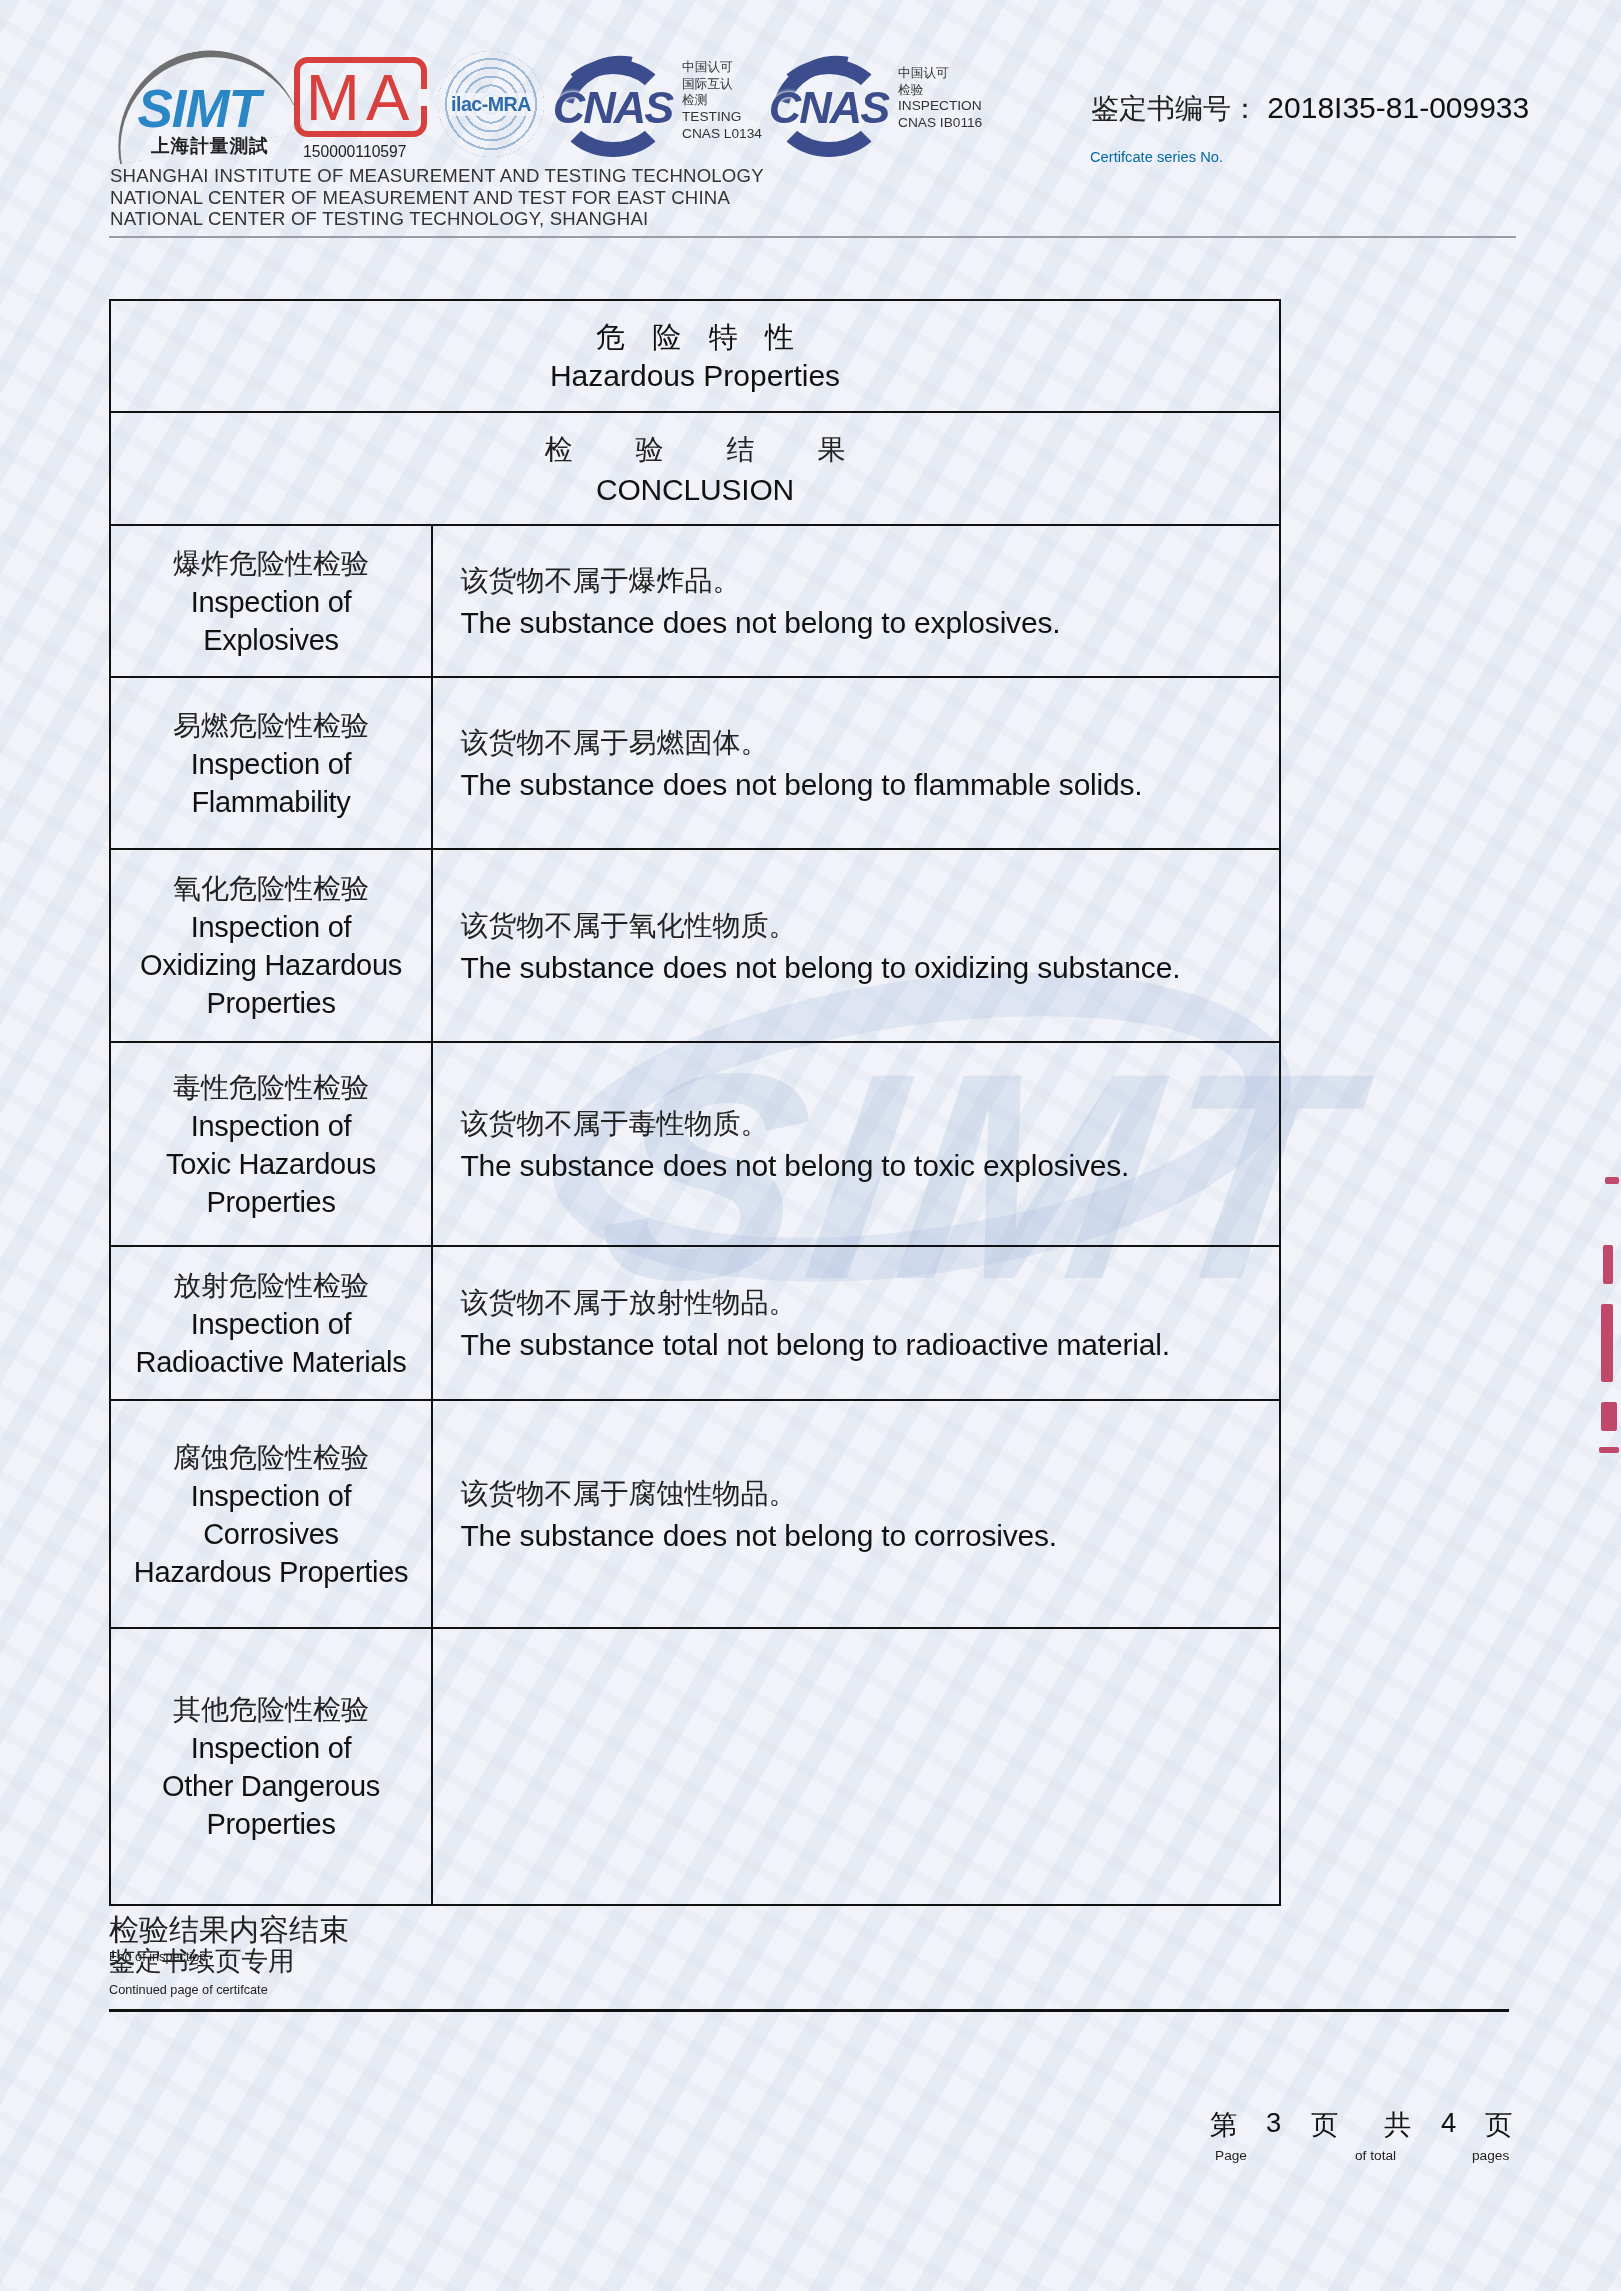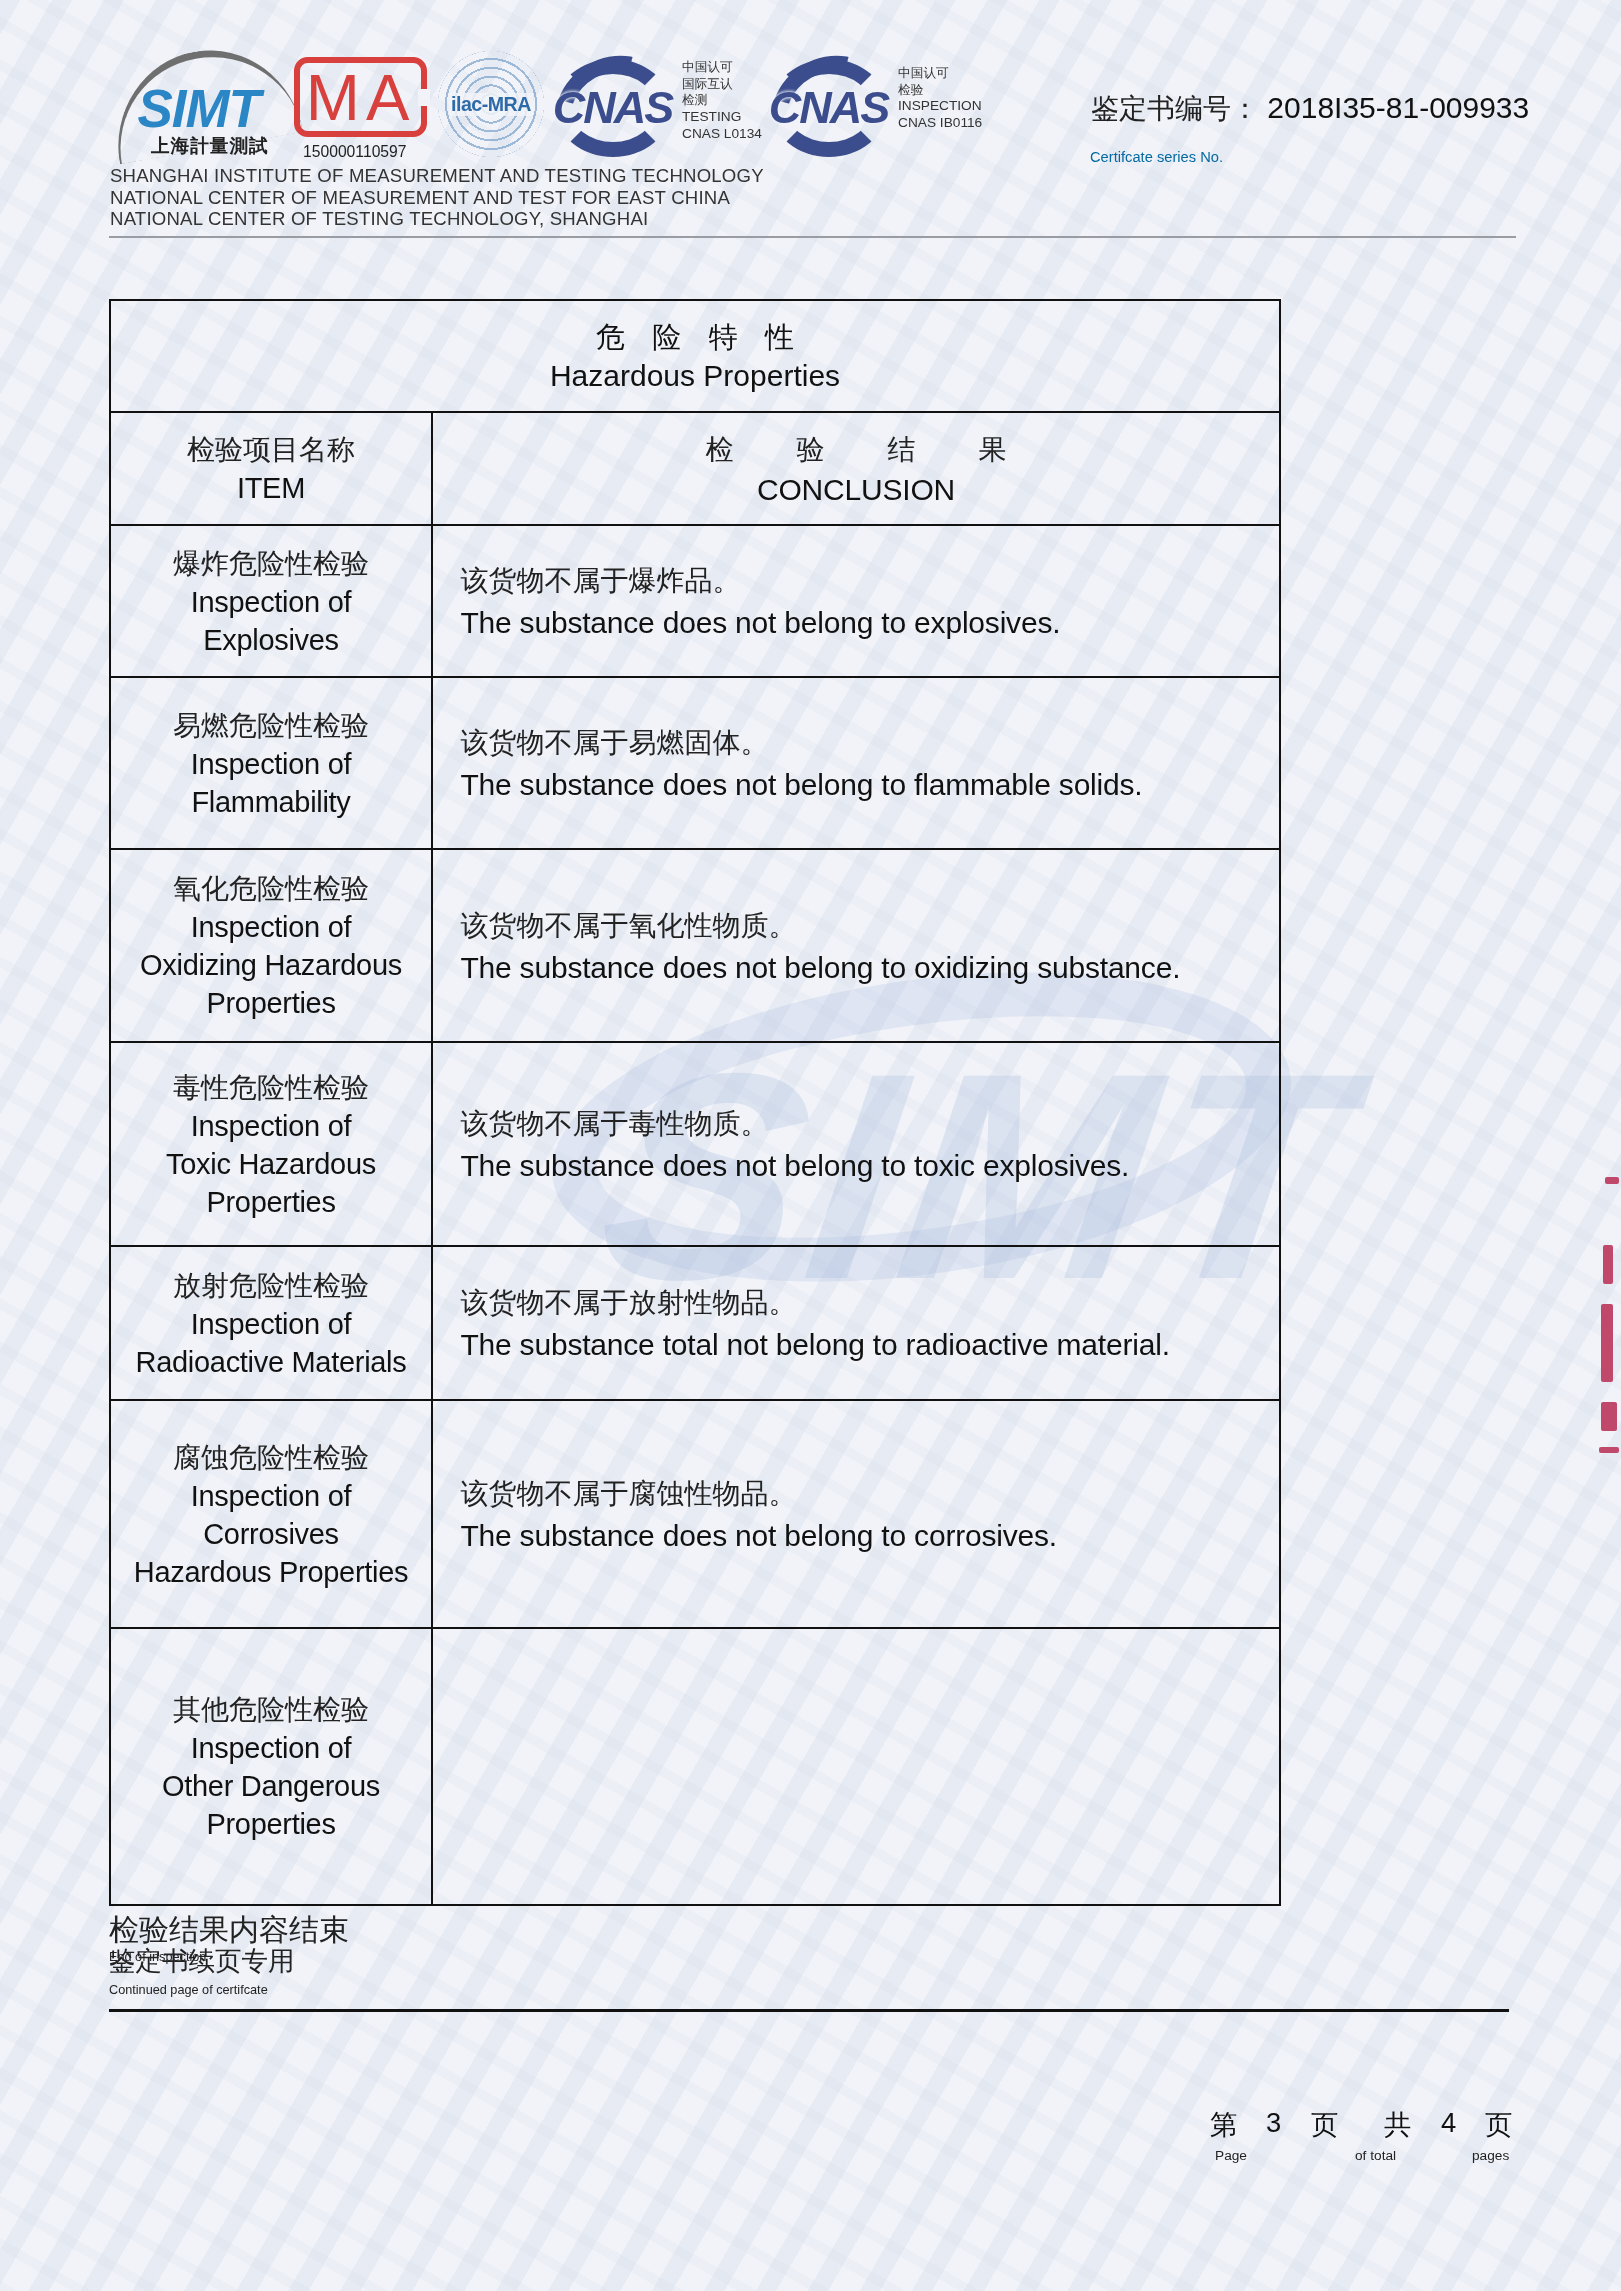--- a/index.html
+++ b/index.html
@@ -211,24 +211,20 @@
 
 <div class="header-rule"></div>
 
 <div class="hazard-table">
   <div class="t-row t-title">
     <div class="cn">危险特性</div>
     <div class="en">Hazardous Properties</div>
   </div>
 
   <div class="t-row t-head" style="height:113px;">
-    <div class="c-item">
-      <div class="cn">检验项目名称</div>
-      <div class="en">ITEM</div>
-    </div>
     <div class="c-concl">
       <div class="cn">检验结果</div>
       <div class="en">CONCLUSION</div>
     </div>
   </div>
 
   <div class="t-row" style="height:152px;">
     <div class="c-item">
       <div class="cn">爆炸危险性检验</div>
       <div class="en">Inspection of</div>

